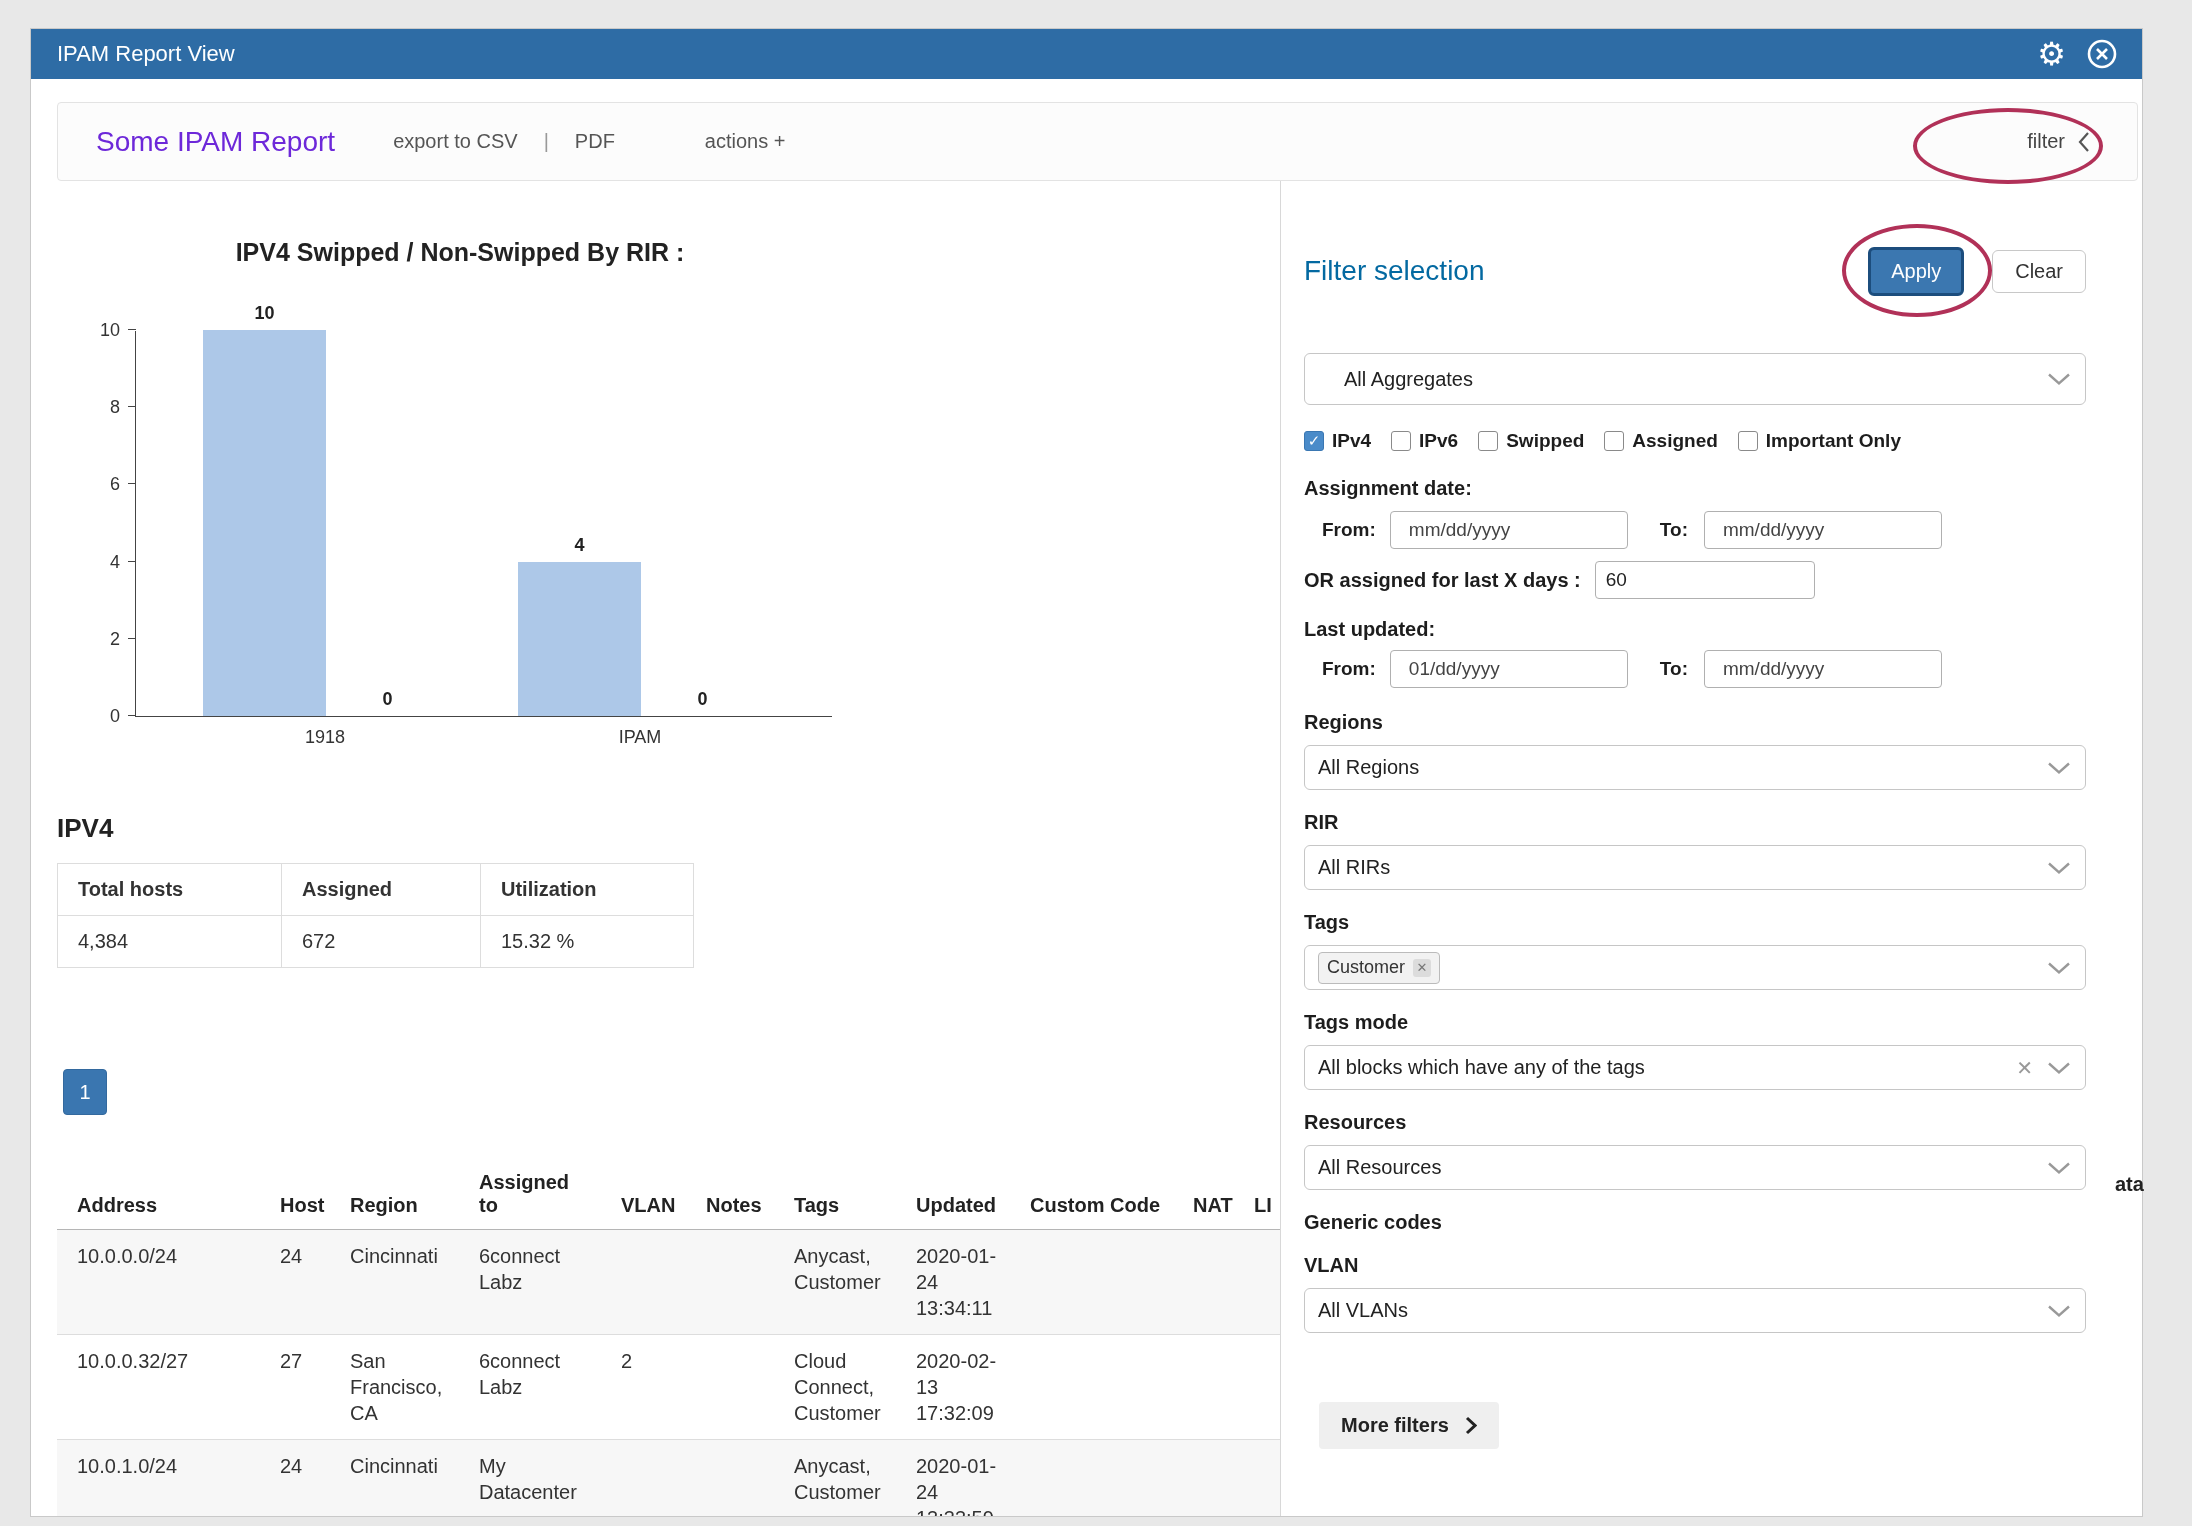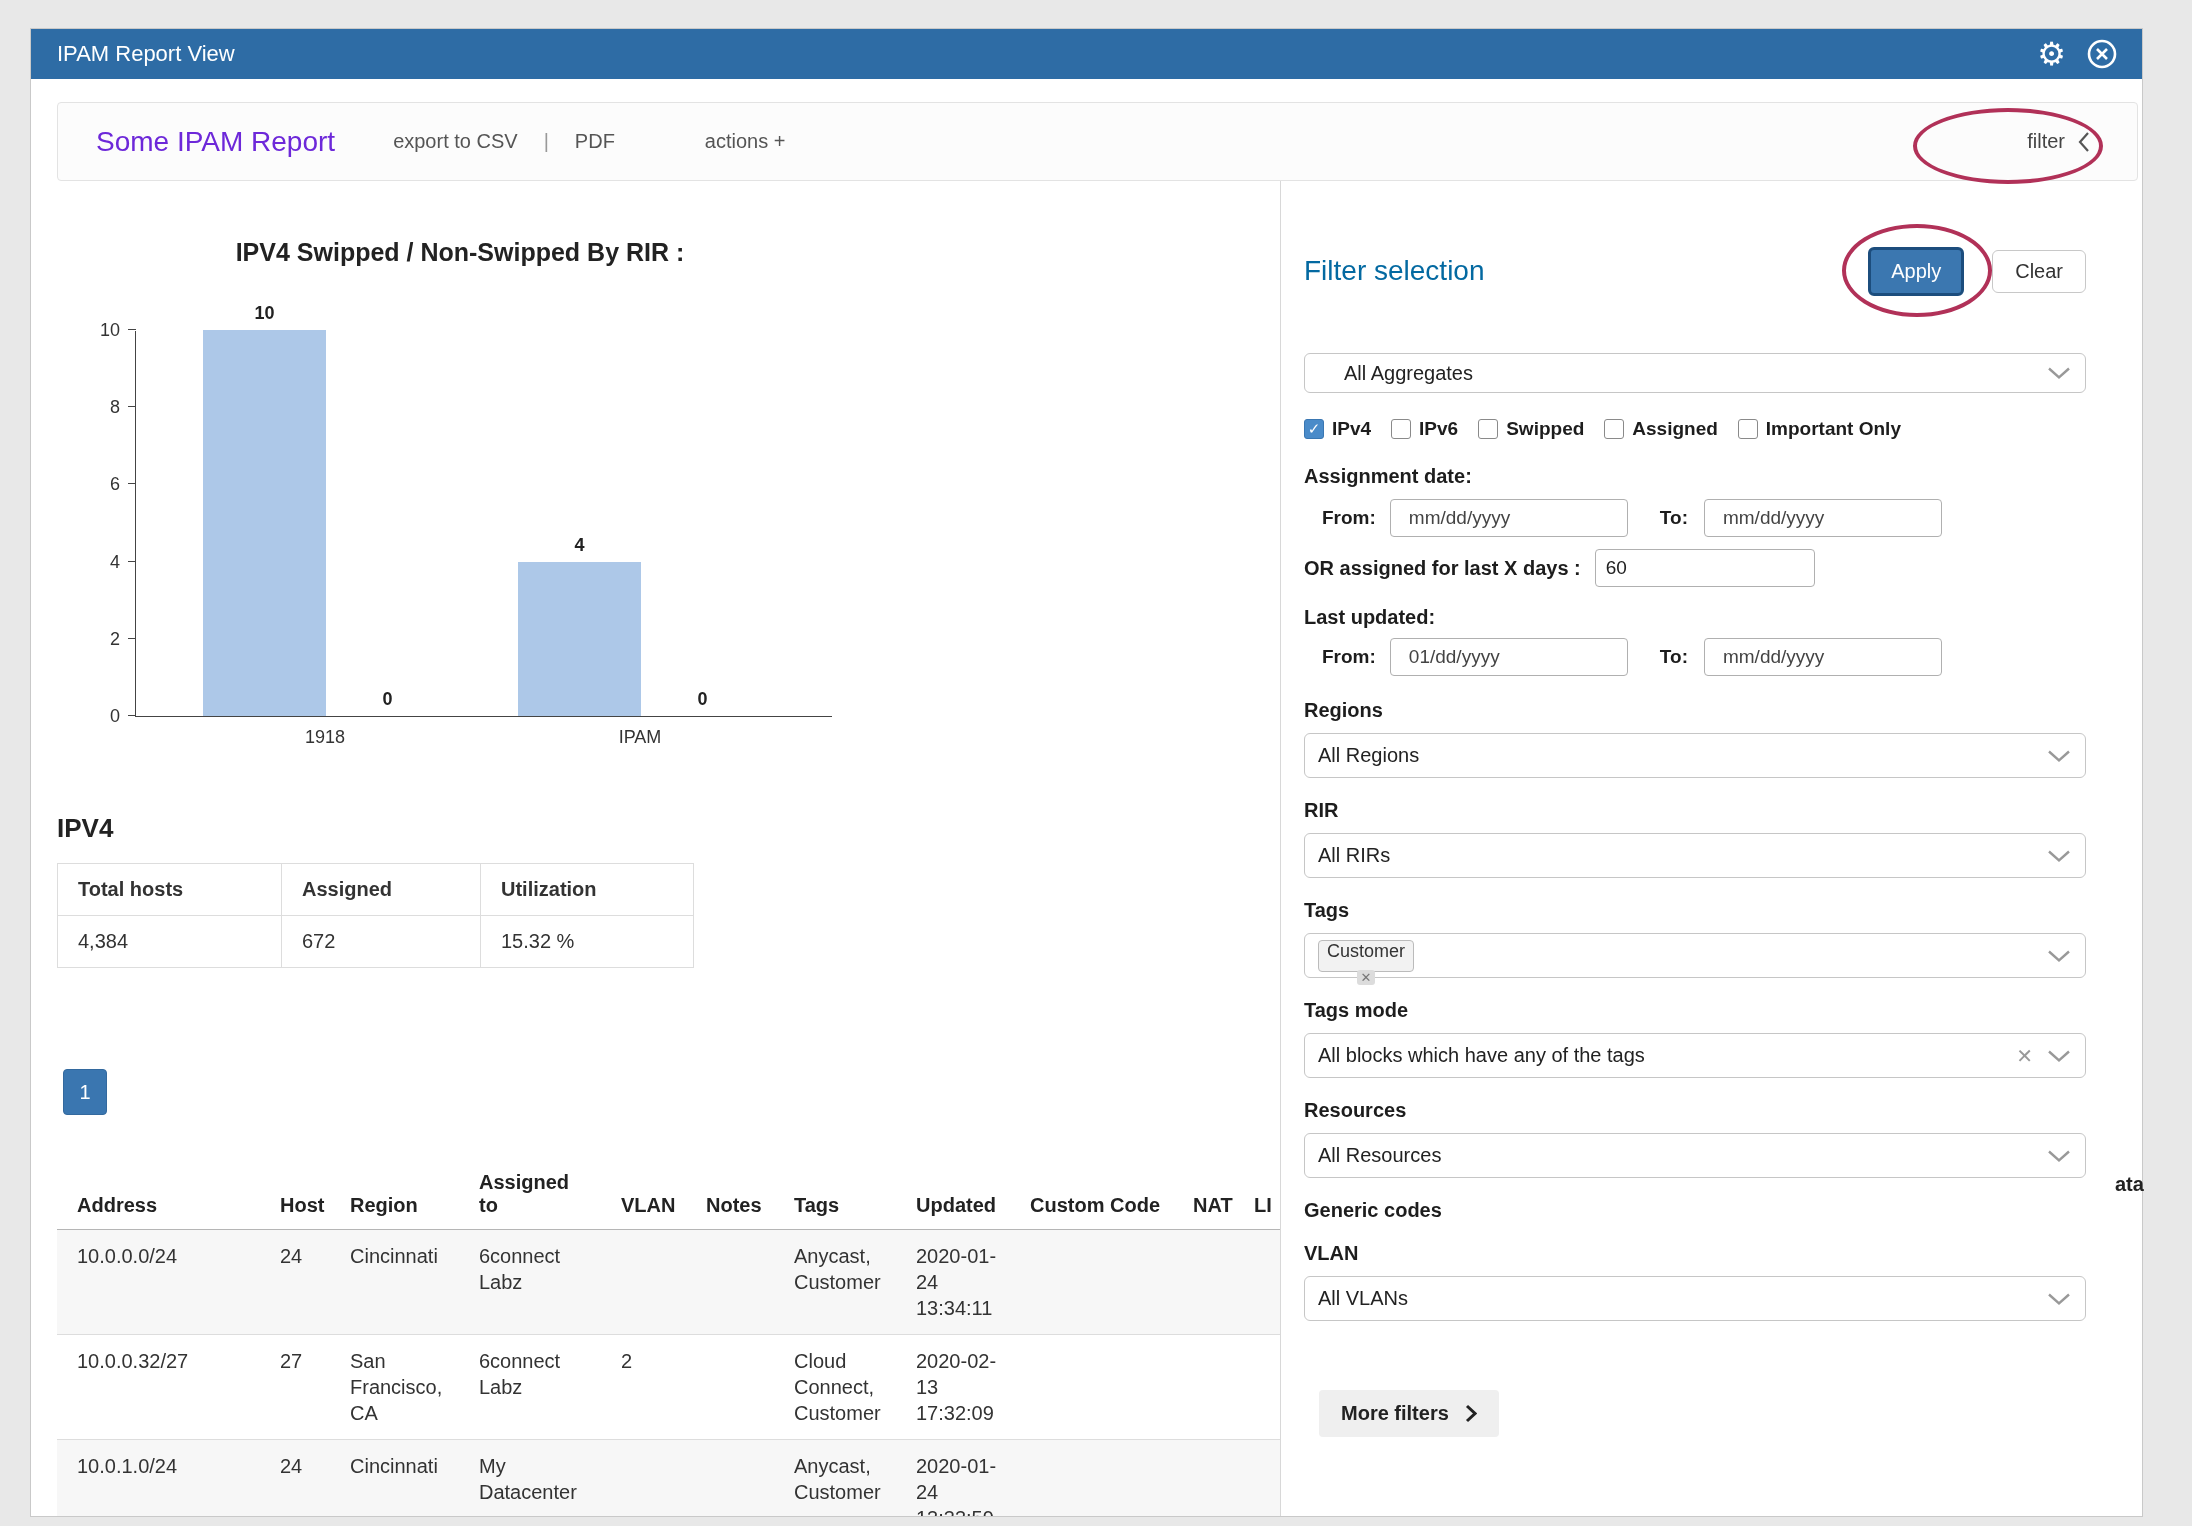--- a/index.html
+++ b/index.html
@@ -66,42 +66,42 @@
   
   .fheader { display:flex; align-items:center; justify-content:space-between; height:52px; margin-bottom:56px; }
   .fheading { font-size:28px; color:#0369a1; }
   .fbuttons { display:flex; align-items:center; gap:28px; }
   .apply-btn { background:#3b77b0; color:#fff; font-size:20px; border:3px solid #1c4d7d; border-radius:6px; padding:10px 20px; cursor:pointer; font-family:inherit; }
   .clear-btn { background:#fff; color:#333; font-size:20px; border:1px solid #c8c8c8; border-radius:6px; padding:9px 22px; cursor:pointer; font-family:inherit; }
 
   .dd { position:relative; height:45px; border:1px solid #c6c6c6; border-radius:6px; background:#fff; display:flex; align-items:center; padding:0 50px 0 13px; font-size:20px; color:#222; cursor:pointer; }
   .dd .chev { position:absolute; right:14px; top:50%; transform:translateY(-50%); display:flex; }
   .dd .ddclear { position:absolute; right:52px; top:50%; transform:translateY(-50%); font-size:20px; color:#999; cursor:pointer; }
-  .dd-aggregates { margin-bottom:24px; height:40px;padding-left:39px; }
+  .dd-aggregates { margin-bottom:24px; height:52px;padding-left:39px; }
 
   .cbrow { display:flex; align-items:center; height:24px; margin-bottom:24px; }
   .cb-item { display:inline-flex; align-items:center; margin-right:20px; cursor:pointer; }
   .cb { width:20px; height:20px; border:1.5px solid #8a8a8a; border-radius:3px; background:#fff; display:inline-flex; align-items:center; justify-content:center; font-size:15px; color:#fff; margin-right:8px; }
   .cb.checked { background:#4a8bc9; border-color:#3a77b2; }
   .cb-label { font-size:19px; font-weight:bold; color:#1d1d1d; }
 
   .flabel { font-size:20px; font-weight:bold; color:#1d1d1d; margin-bottom:12px; line-height:22px; }
   .daterow { display:flex; align-items:center; padding-left:18px; height:38px; margin-bottom:12px; }
   .daterow .dlab { font-size:19px; font-weight:bold; color:#1d1d1d; }
   .dinput { width:238px; height:38px; border:1px solid #b0b0b0; border-radius:4px; padding:0 18px; font-size:19px; color:#444; background:#fff; font-family:inherit; }
   .daterow .dlab.from { margin-right:14px; }
   .daterow .dlab.to { margin:0 16px 0 32px; }
   .orrow { display:flex; align-items:center; gap:14px; height:38px; margin-bottom:19px; }
   .orlab { font-size:20px; font-weight:bold; color:#1d1d1d; }
   .daysinput { width:220px; height:38px; border:1px solid #b0b0b0; border-radius:4px; padding:0 10px; font-size:19px; color:#222; background:#fff; font-family:inherit; }
   .lulabel { margin-bottom:10px; }
   .lurow { margin-bottom:23px; }
   .fgroup { margin-bottom:21px; }
 
-  .chip { display:inline-flex; align-items:center; gap:8px; height:32px; padding:0 8px; background:#f2f2f2; border:1px solid #bbb; border-radius:4px; font-size:18px; color:#333;flex-direction:column; }
+  .chip { display:inline-flex; align-items:center; gap:8px; height:32px; padding:0 8px; background:#f2f2f2; border:1px solid #bbb; border-radius:4px; font-size:18px; color:#333; }
   .chip-x { display:inline-flex; align-items:center; justify-content:center; width:18px; height:18px; background:#dcdcdc; border-radius:3px; font-size:13px; color:#777; cursor:pointer; }
 
   .more-filters { display:inline-flex; align-items:center; gap:16px; margin:48px 0 0 15px; padding:12px 22px; background:#efefef; border:none; border-radius:4px; font-size:20px; font-weight:bold; color:#222; cursor:pointer; font-family:inherit; }
 
   
   .annot { position:absolute; border:4px solid #b13158; border-radius:50%; pointer-events:none; z-index:60; background:transparent; }
   .annot-filter { left:1913px; top:108px; width:190px; height:76px; }
   .annot-apply { left:1842px; top:224px; width:150px; height:93px; }
 </style>
 </head>

